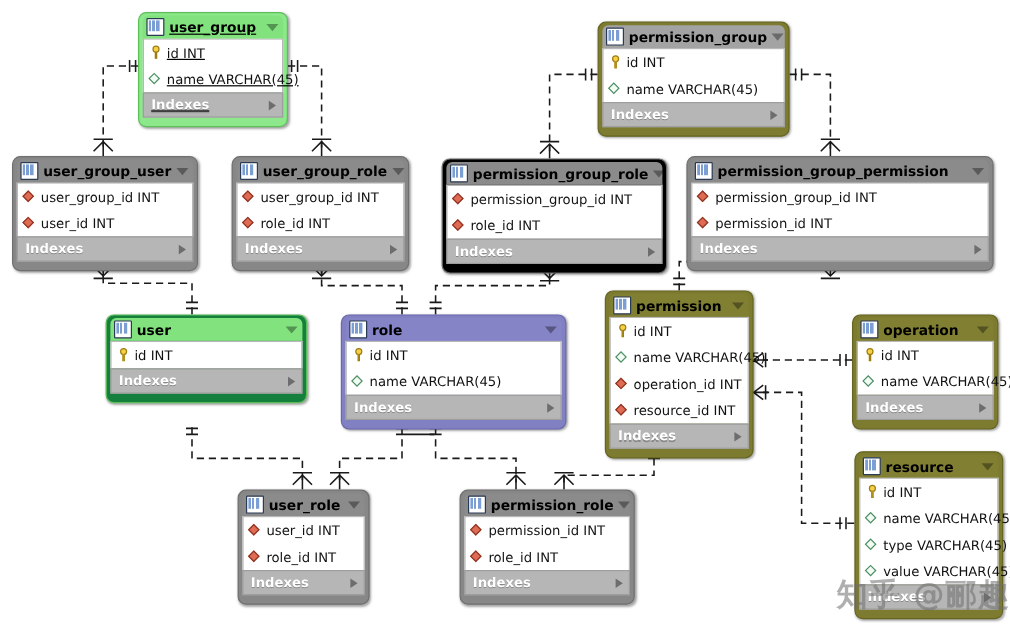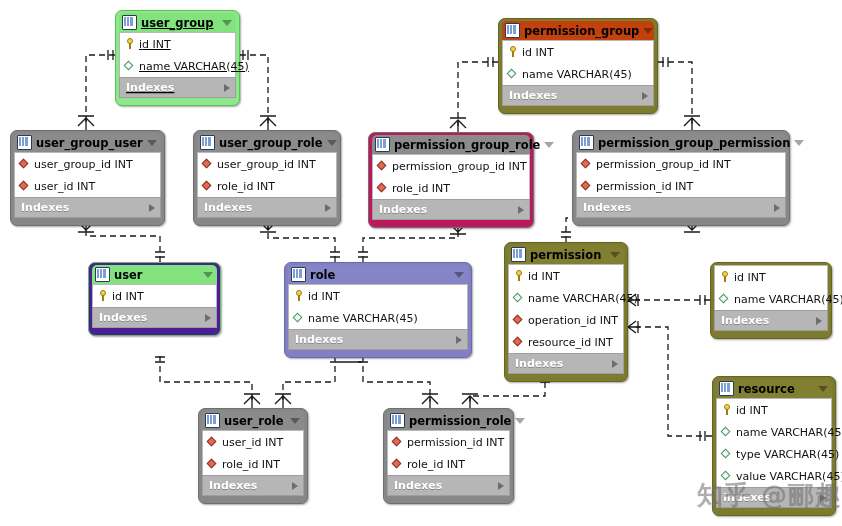--- a/index.html
+++ b/index.html
@@ -278,21 +278,21 @@
             <span class="ic dia"></span>
             <span>name VARCHAR(45)</span>
           </div>
         </div>
         <div class="idx">
           <span>Indexes</span>
           <span class="idxarrow"></span>
         </div>
       </div>
       <div class="tbl" style="left: 498px; top: 18px; width: 160px; background: rgb(124, 123, 48); border: 1px solid rgb(102, 101, 31);">
-        <div class="hdr" style="background: #c2410c; align-items: center;">
+        <div class="hdr" style="background: #a3a3a3; align-items: center;">
           <span class="tblicon"></span>
           <span class="tname">permission_group</span>
           <span class="caret"></span>
         </div>
         <div class="cols">
           <div class="col">
             <span class="ic pk"></span>
             <span>id INT</span>
           </div>
           <div class="col">
@@ -340,63 +340,63 @@
           <div class="col">
             <span class="ic fk"></span>
             <span>role_id INT</span>
           </div>
         </div>
         <div class="idx">
           <span>Indexes</span>
           <span class="idxarrow"></span>
         </div>
       </div>
-      <div class="tbl" style="left: 368px; top: 132px; width: 166px; background: #be185d; border: 1px solid rgb(111, 111, 111); text-align: center;">
+      <div class="tbl" style="left: 368px; top: 132px; width: 188px; background: #000000; border: 1px solid rgb(111, 111, 111); text-align: center;">
         <div class="hdr" style="background: rgb(139, 139, 139);">
           <span class="tblicon"></span>
           <span class="tname">permission_group_role</span>
           <span class="caret"></span>
         </div>
         <div class="cols">
           <div class="col">
             <span class="ic fk"></span>
             <span>permission_group_id INT</span>
           </div>
           <div class="col">
             <span class="ic fk"></span>
             <span>role_id INT</span>
           </div>
         </div>
         <div class="idx">
           <span>Indexes</span>
           <span class="idxarrow"></span>
         </div>
       </div>
-      <div class="tbl" style="left: 572px; top: 130px; width: 218px; background: rgb(135, 135, 135); border: 1px solid rgb(111, 111, 111);">
+      <div class="tbl" style="left: 572px; top: 130px; width: 256px; background: rgb(135, 135, 135); border: 1px solid rgb(111, 111, 111);">
         <div class="hdr" style="background: rgb(139, 139, 139);">
           <span class="tblicon"></span>
           <span class="tname">permission_group_permission</span>
           <span class="caret"></span>
         </div>
         <div class="cols">
           <div class="col">
             <span class="ic fk"></span>
             <span>permission_group_id INT</span>
           </div>
           <div class="col">
             <span class="ic fk"></span>
             <span>permission_id INT</span>
           </div>
         </div>
         <div class="idx">
           <span>Indexes</span>
           <span class="idxarrow"></span>
         </div>
       </div>
-      <div class="tbl" style="left: 88px; top: 262px; width: 133px; background: #4c1d95; border: 1px solid rgb(92, 191, 90);">
+      <div class="tbl" style="left: 88px; top: 262px; width: 168px; background: #15803d; border: 1px solid rgb(92, 191, 90);">
         <div class="hdr" style="background: rgb(130, 227, 126);">
           <span class="tblicon"></span>
           <span class="tname">user</span>
           <span class="caret"></span>
         </div>
         <div class="cols">
           <div class="col">
             <span class="ic pk"></span>
             <span>id INT</span>
           </div>
@@ -450,20 +450,25 @@
             <span class="ic fk"></span>
             <span>resource_id INT</span>
           </div>
         </div>
         <div class="idx">
           <span>Indexes</span>
           <span class="idxarrow"></span>
         </div>
       </div>
       <div class="tbl" style="left: 710px; top: 262px; width: 122px; background: rgb(124, 123, 48); border: 1px solid rgb(102, 101, 31);">
+        <div class="hdr" style="background: rgb(128, 127, 50);">
+          <span class="tblicon"></span>
+          <span class="tname">operation</span>
+          <span class="caret"></span>
+        </div>
         <div class="cols">
           <div class="col">
             <span class="ic pk"></span>
             <span>id INT</span>
           </div>
           <div class="col">
             <span class="ic dia"></span>
             <span>name VARCHAR(45)</span>
           </div>
         </div>
@@ -515,21 +520,21 @@
           <div class="col">
             <span class="ic fk"></span>
             <span>role_id INT</span>
           </div>
         </div>
         <div class="idx">
           <span>Indexes</span>
           <span class="idxarrow"></span>
         </div>
       </div>
-      <div class="tbl" style="left: 383px; top: 408px; width: 131px; background: rgb(135, 135, 135); border: 1px solid rgb(111, 111, 111); text-align: right;">
+      <div class="tbl" style="left: 383px; top: 408px; width: 146px; background: rgb(135, 135, 135); border: 1px solid rgb(111, 111, 111); text-align: right;">
         <div class="hdr" style="background: rgb(139, 139, 139);">
           <span class="tblicon"></span>
           <span class="tname">permission_role</span>
           <span class="caret"></span>
         </div>
         <div class="cols">
           <div class="col">
             <span class="ic fk"></span>
             <span>permission_id INT</span>
           </div>

